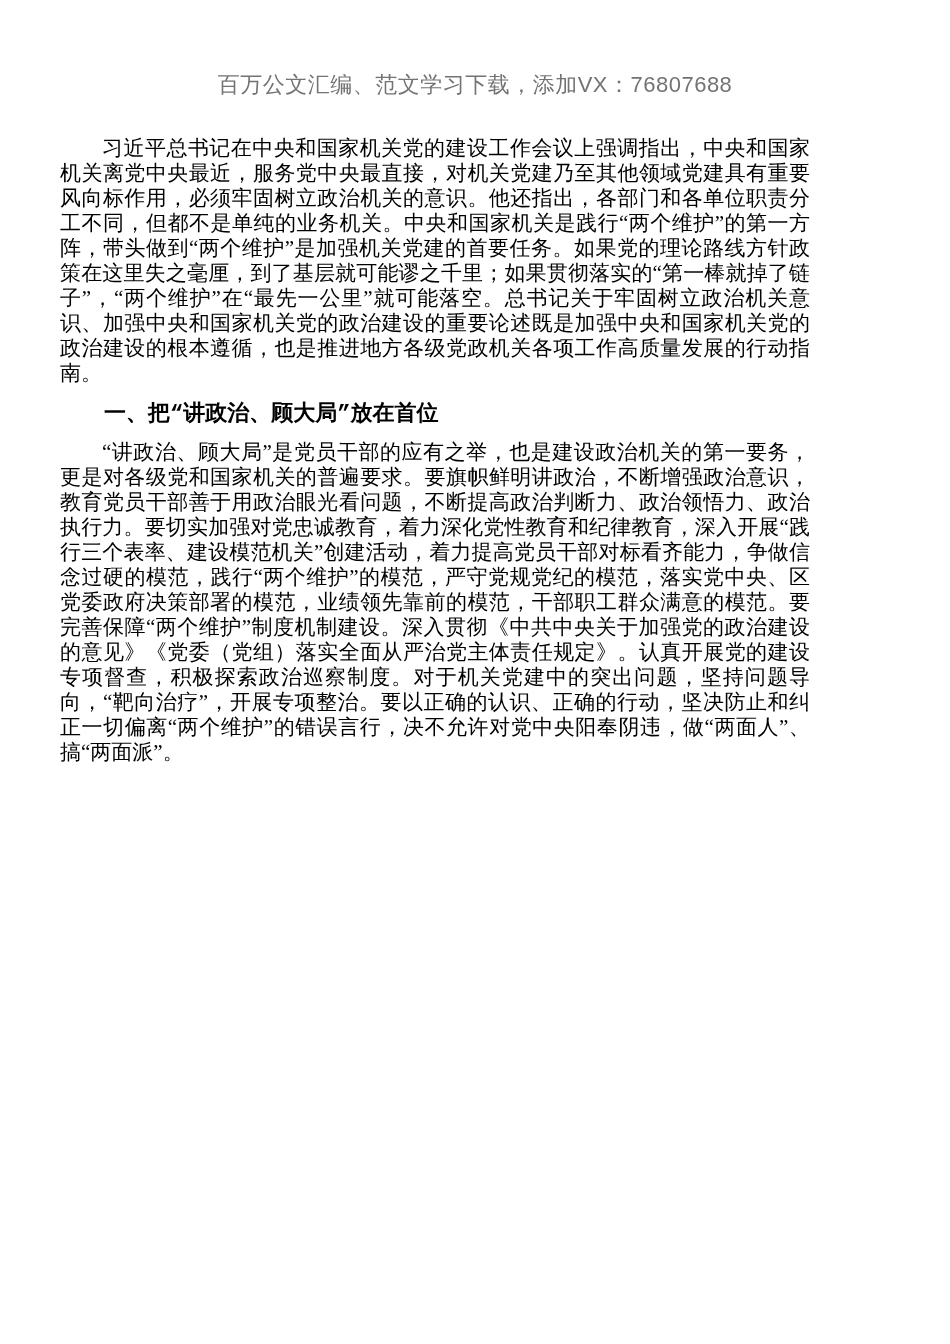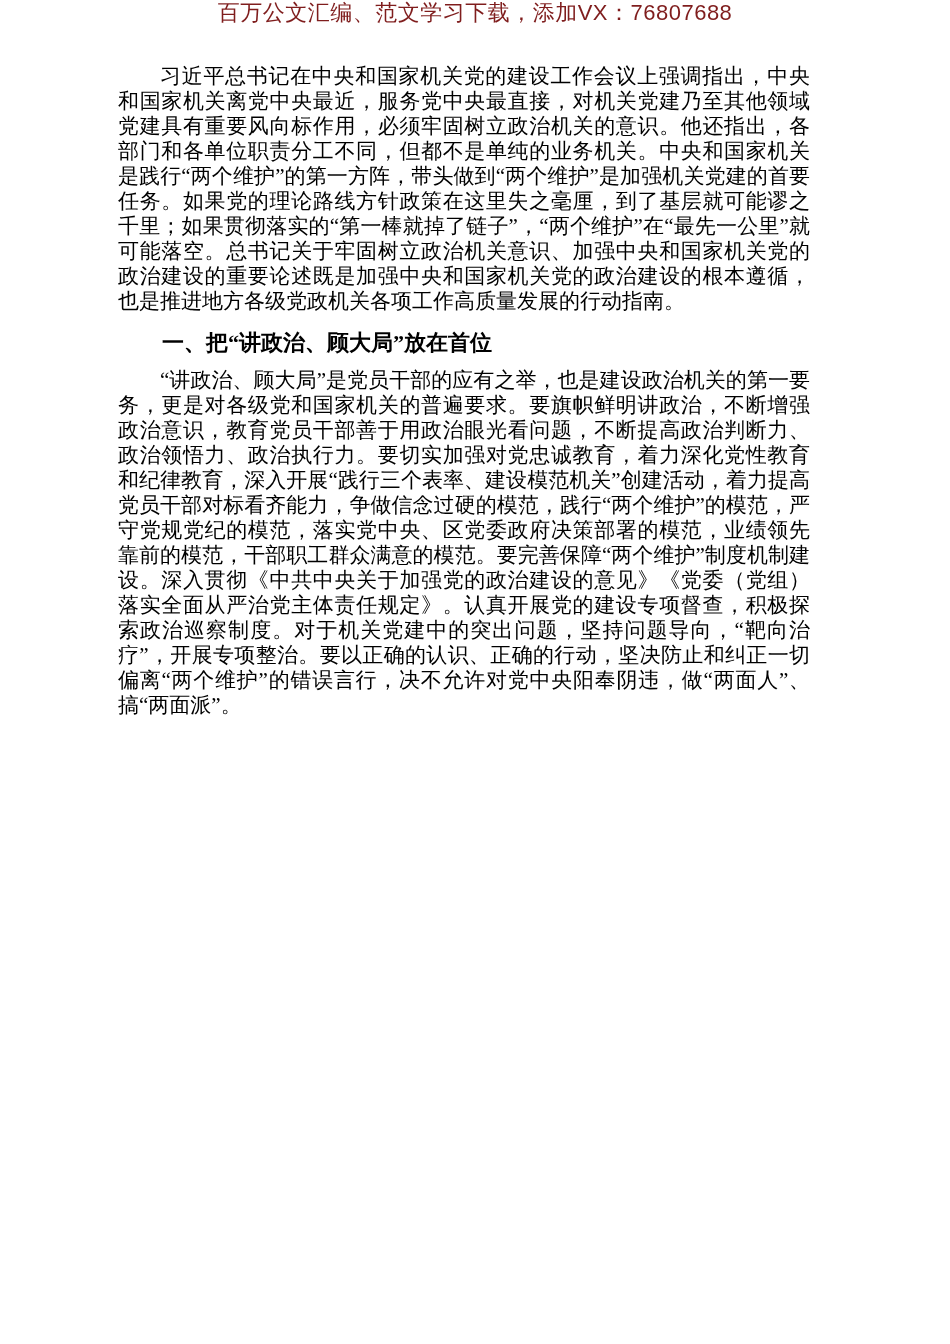--- a/index.html
+++ b/index.html
@@ -11,49 +11,50 @@
     position: relative;
     width: 950px;
     height: 1344px;
     margin: 0 auto;
     background: #ffffff;
     overflow: hidden;
     font-family: "Liberation Serif", "DejaVu Serif", serif;
     color: #000000;
   }
   .promo-header {
+    padding-top: 72px;
     text-align: center;
-    color: #7f1d1d;
+    color: #737373;
     font-size: 22px;
     line-height: 26px;
     font-family: "Liberation Sans", "DejaVu Sans", sans-serif;
     letter-spacing: 0.5px;
   }
   .content {
     box-sizing: border-box;
     width: 100%;
-    padding: 30px 140px 0 118px;
+    padding: 30px 140px 0 60px;
   }
   .body-para {
     margin: 8px 0 0 0;
     font-size: 21px;
     line-height: 25px;
     text-align: justify;
     text-justify: inter-ideograph;
     text-indent: 2em;
     color: #000000;
   }
   .section-heading {
     margin: 16px 0 12px 0;
     font-size: 22px;
     line-height: 26px;
     font-weight: bold;
     text-indent: 2em;
     color: #000000;
-    font-family: Liberation Serif, serif;
+    font-family: Liberation Mono, monospace;
   }
 </style>
 </head>
 <body>
 
 <div class="page">
 
   <div class="promo-header">百万公文汇编、范文学习下载，添加VX：76807688</div>
 
   <div class="content">

